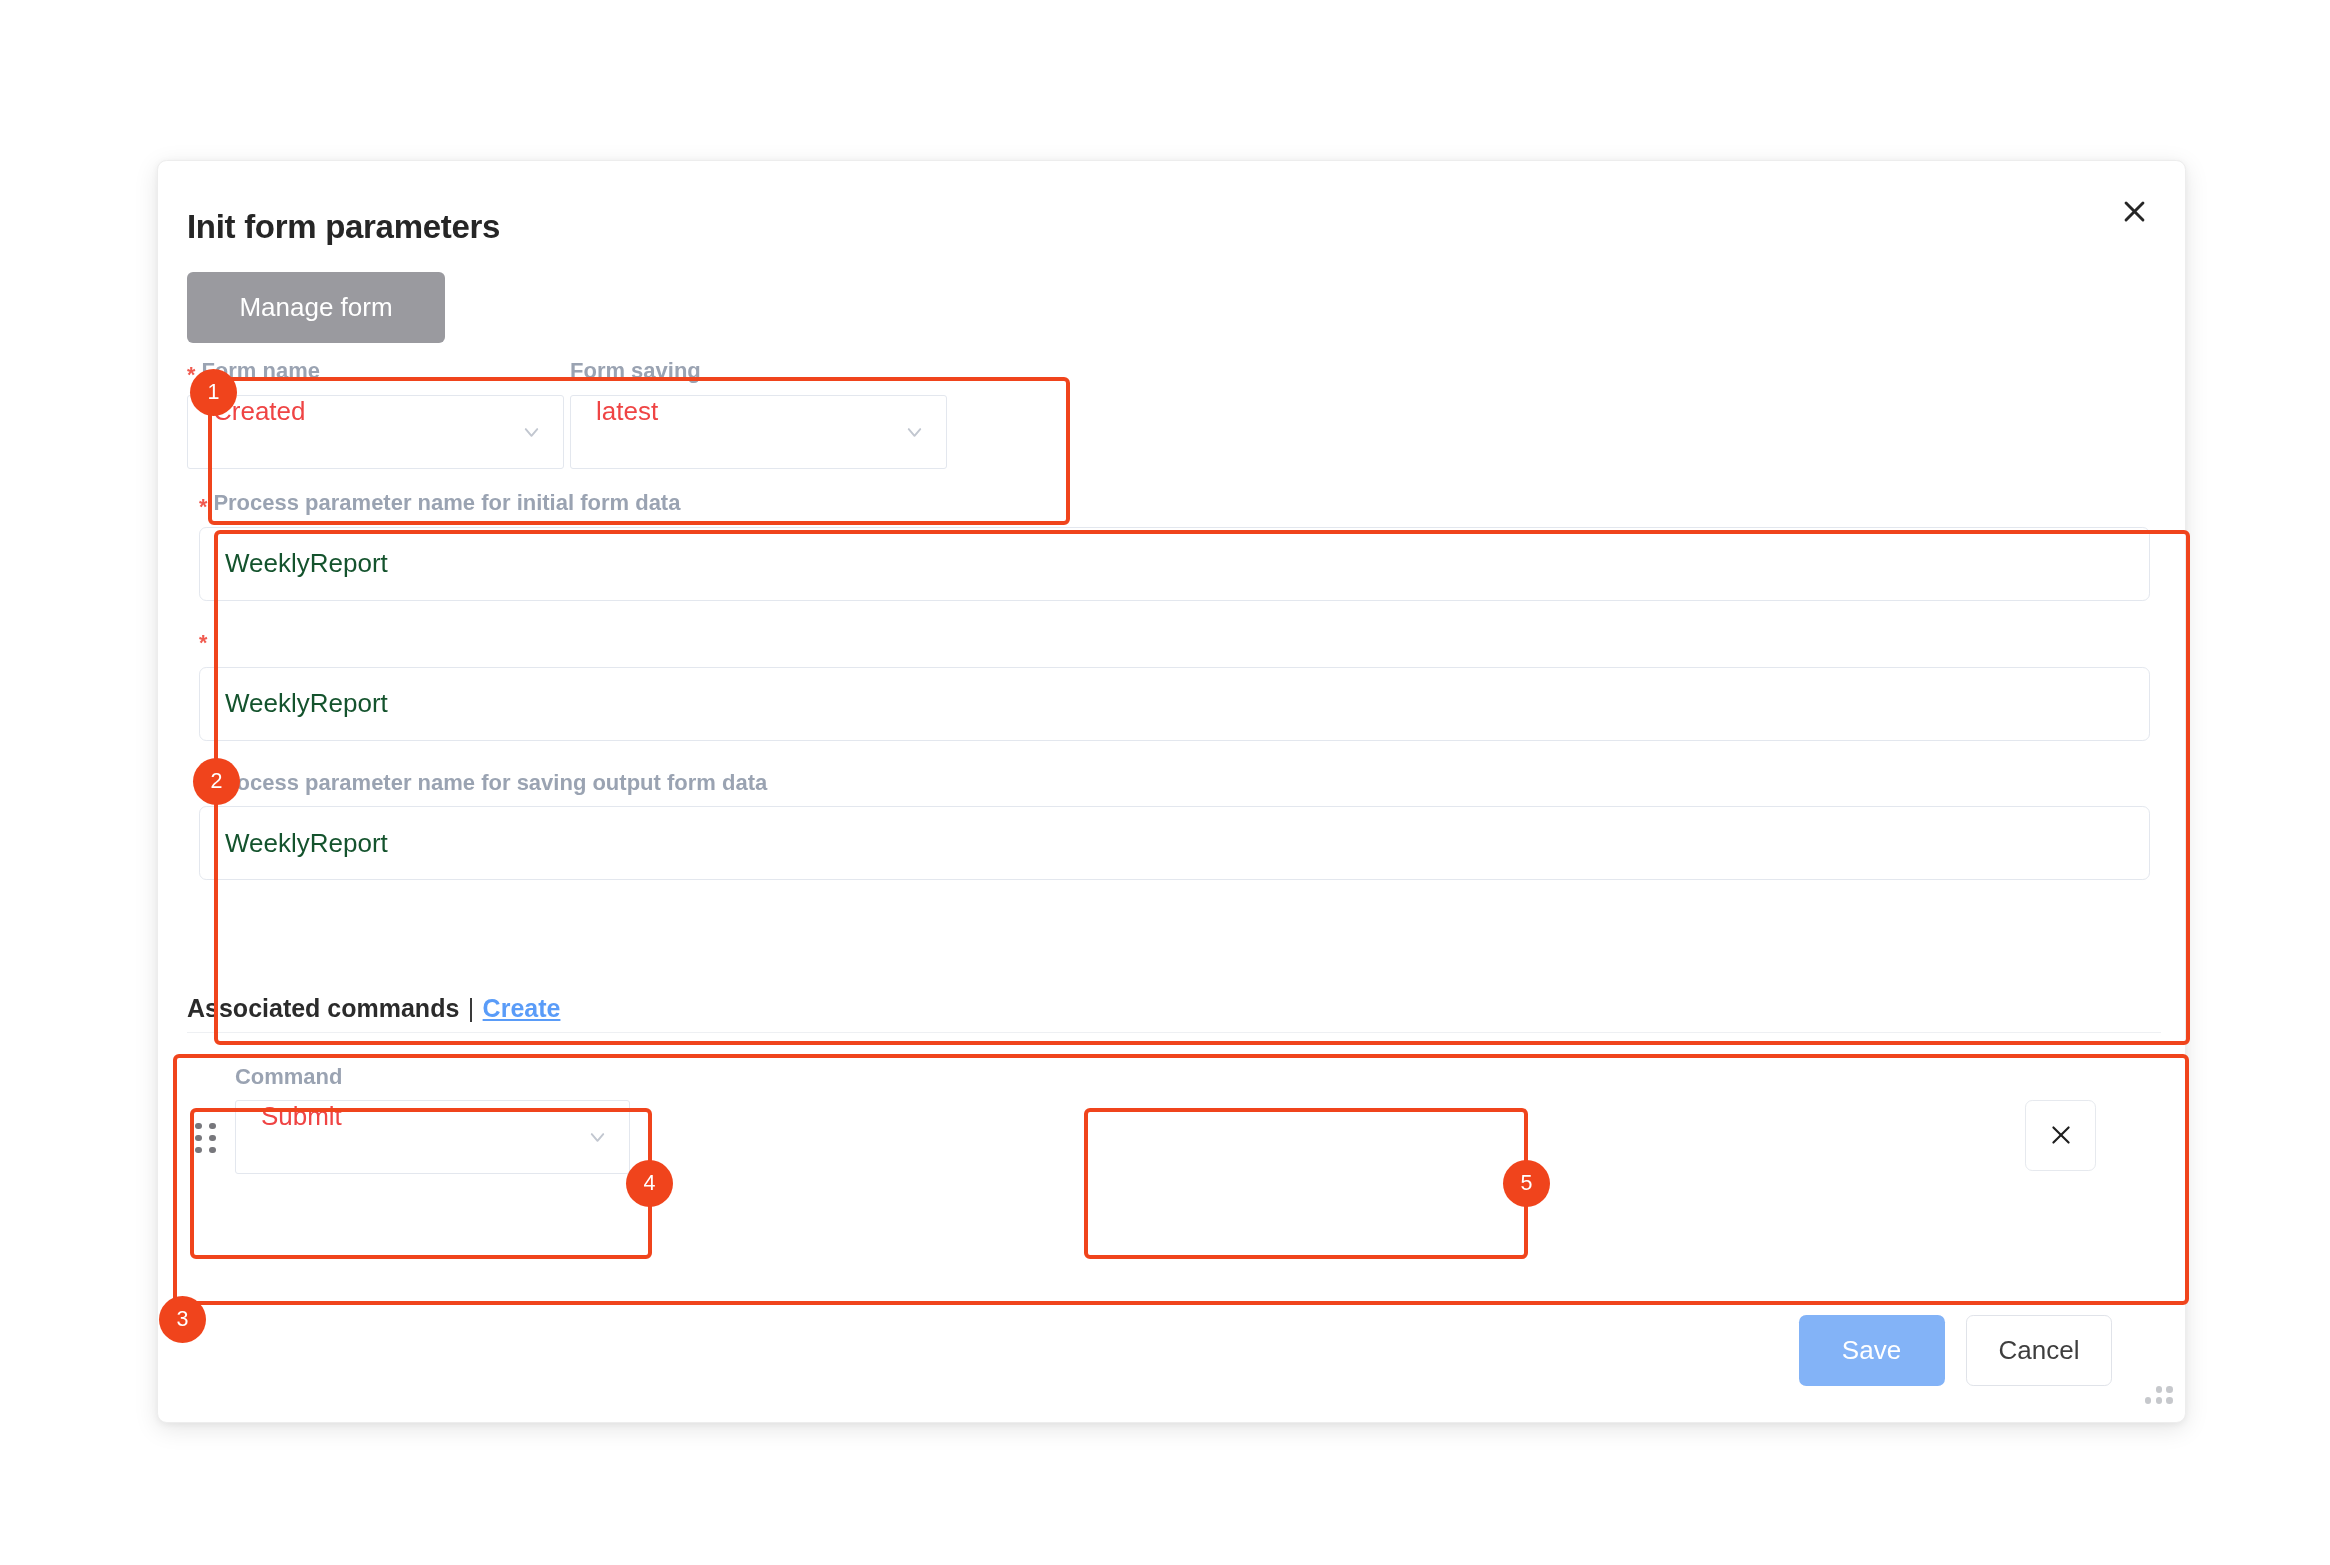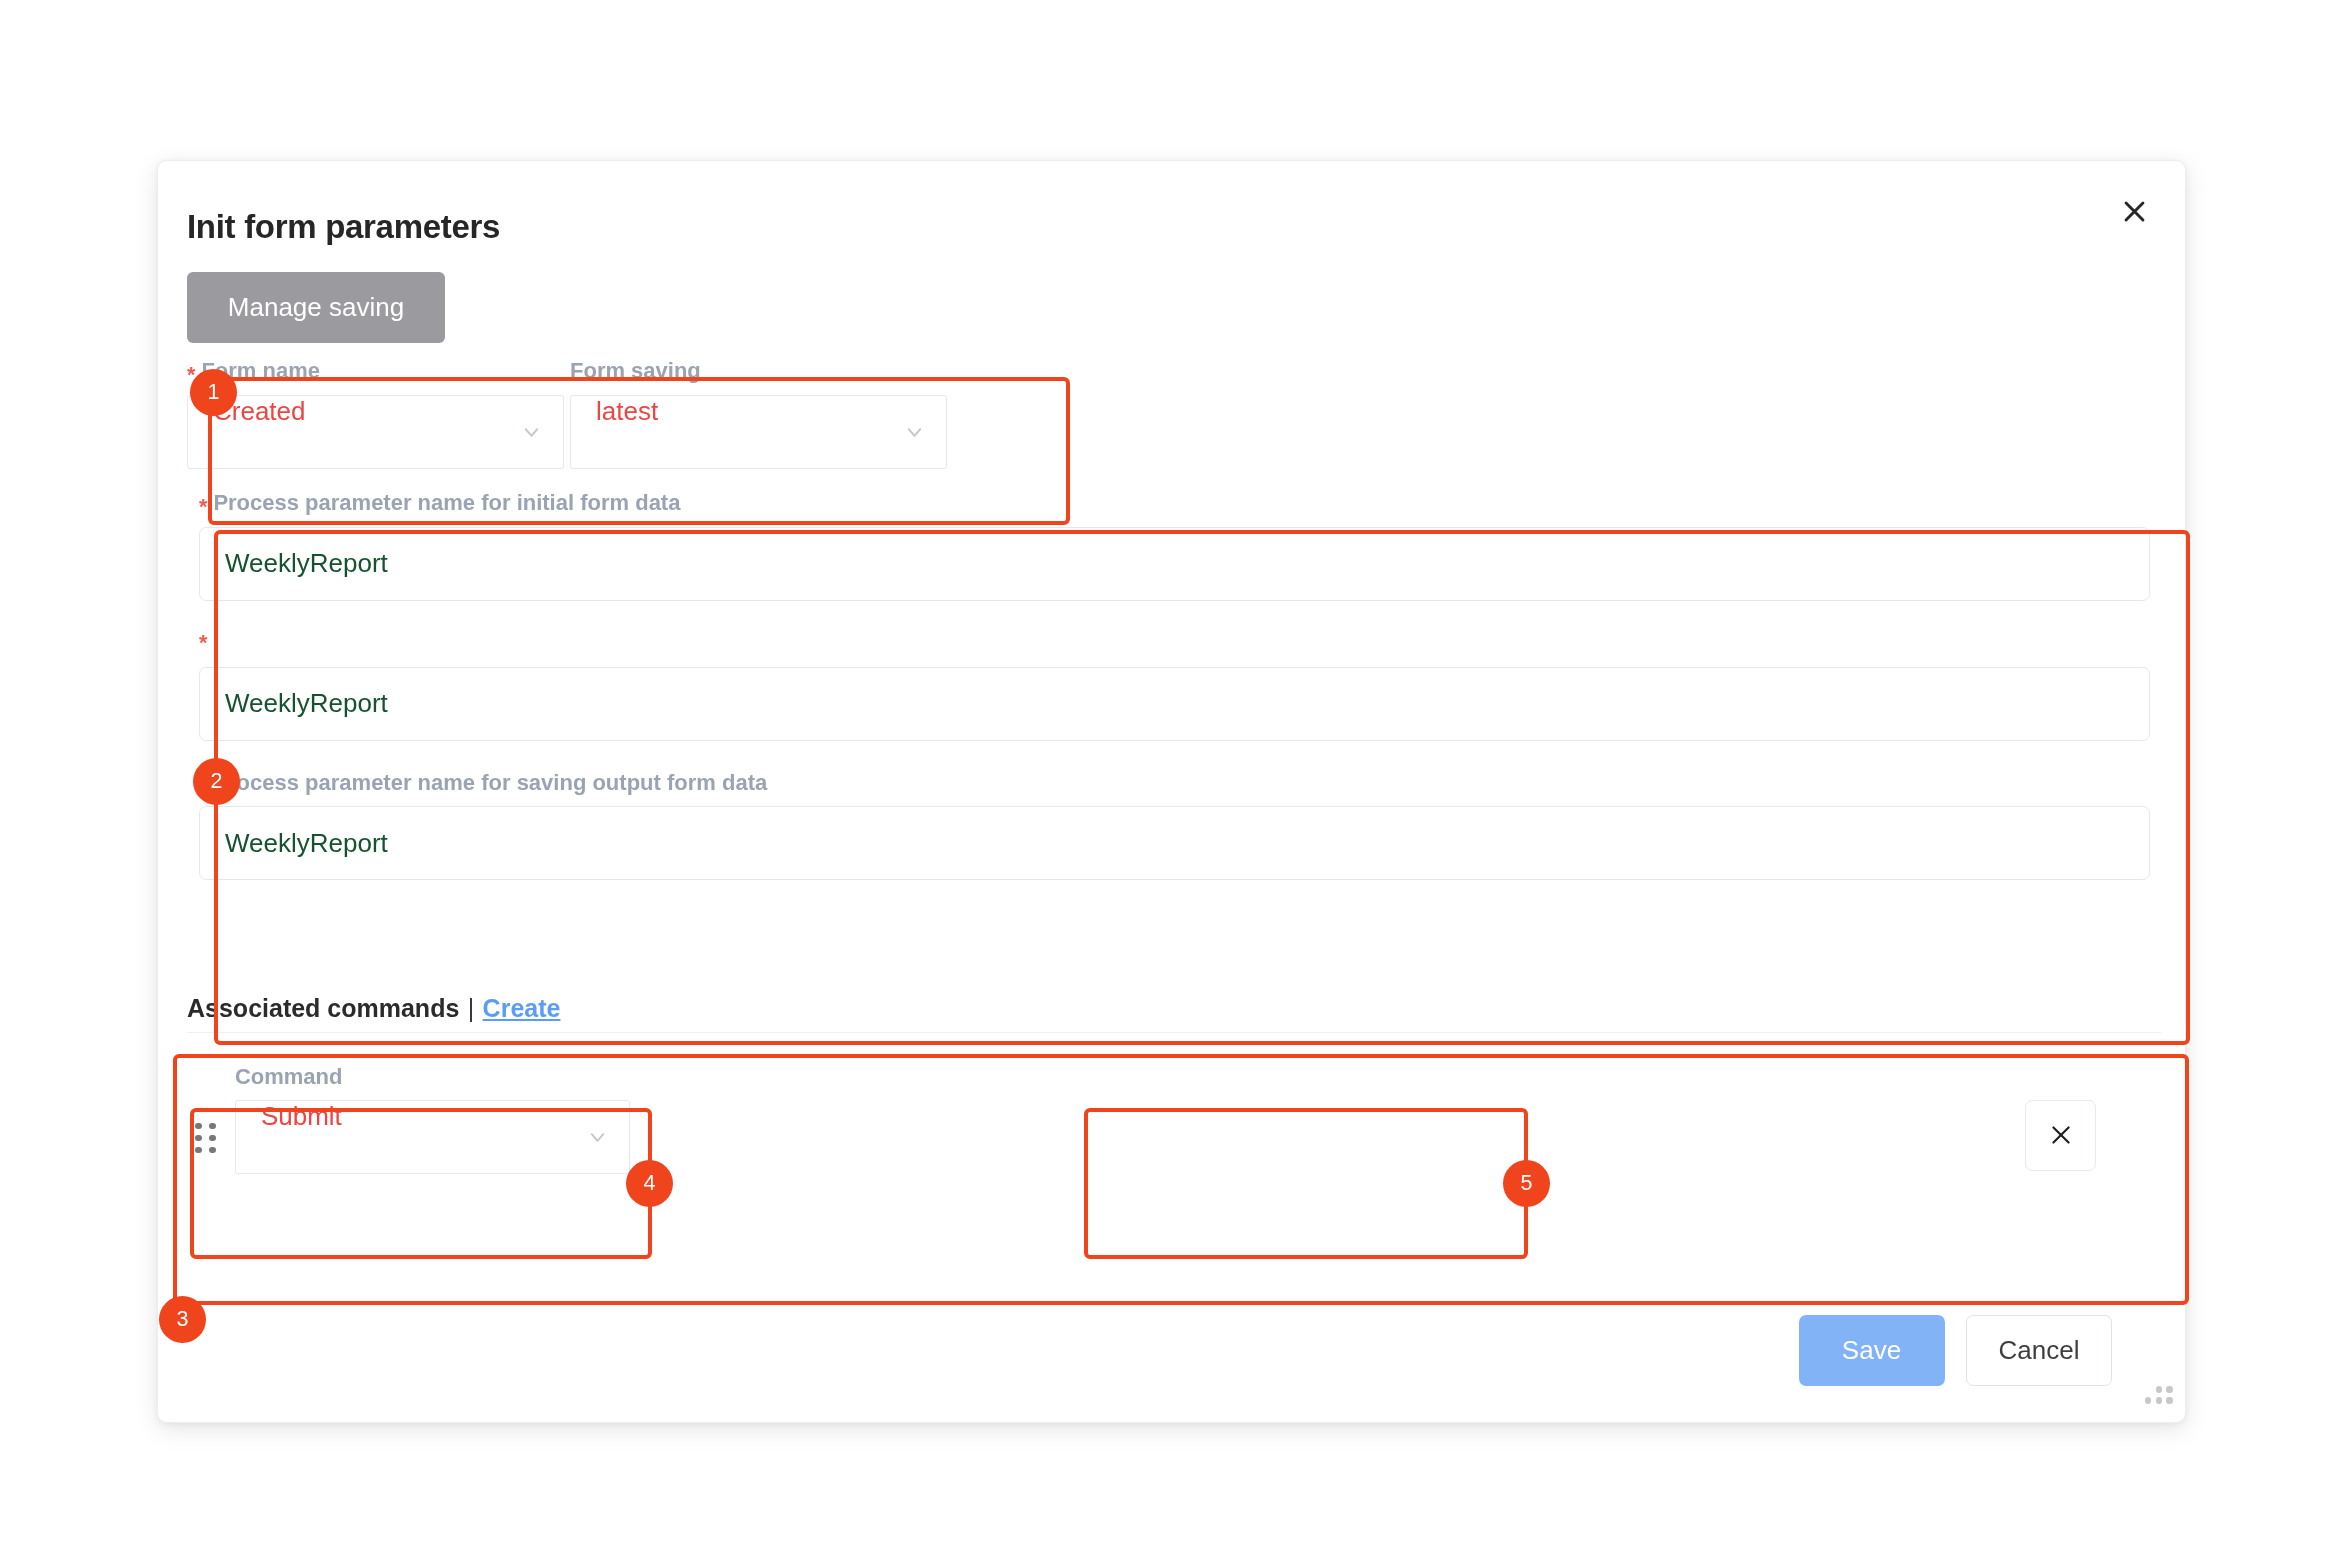--- a/index.html
+++ b/index.html
@@ -294,21 +294,21 @@
 
     <div class="modal-close">
       <svg viewBox="0 0 24 24" fill="none" stroke="#262626" stroke-width="2.4" stroke-linecap="round">
         <line x1="5" y1="5" x2="19" y2="19"></line>
         <line x1="19" y1="5" x2="5" y2="19"></line>
       </svg>
     </div>
 
     <div class="modal-title">Init form parameters</div>
 
-    <button class="manage-forms-btn">Manage saving</button>
+    <button class="manage-forms-btn">Manage form</button>
 
     <div class="content">
 
       <div class="row1">
         <div class="cell">
           <div class="field-label">
             <span class="req-star">*</span>
             <span>Form name</span>
           </div>
           <div class="sel">

